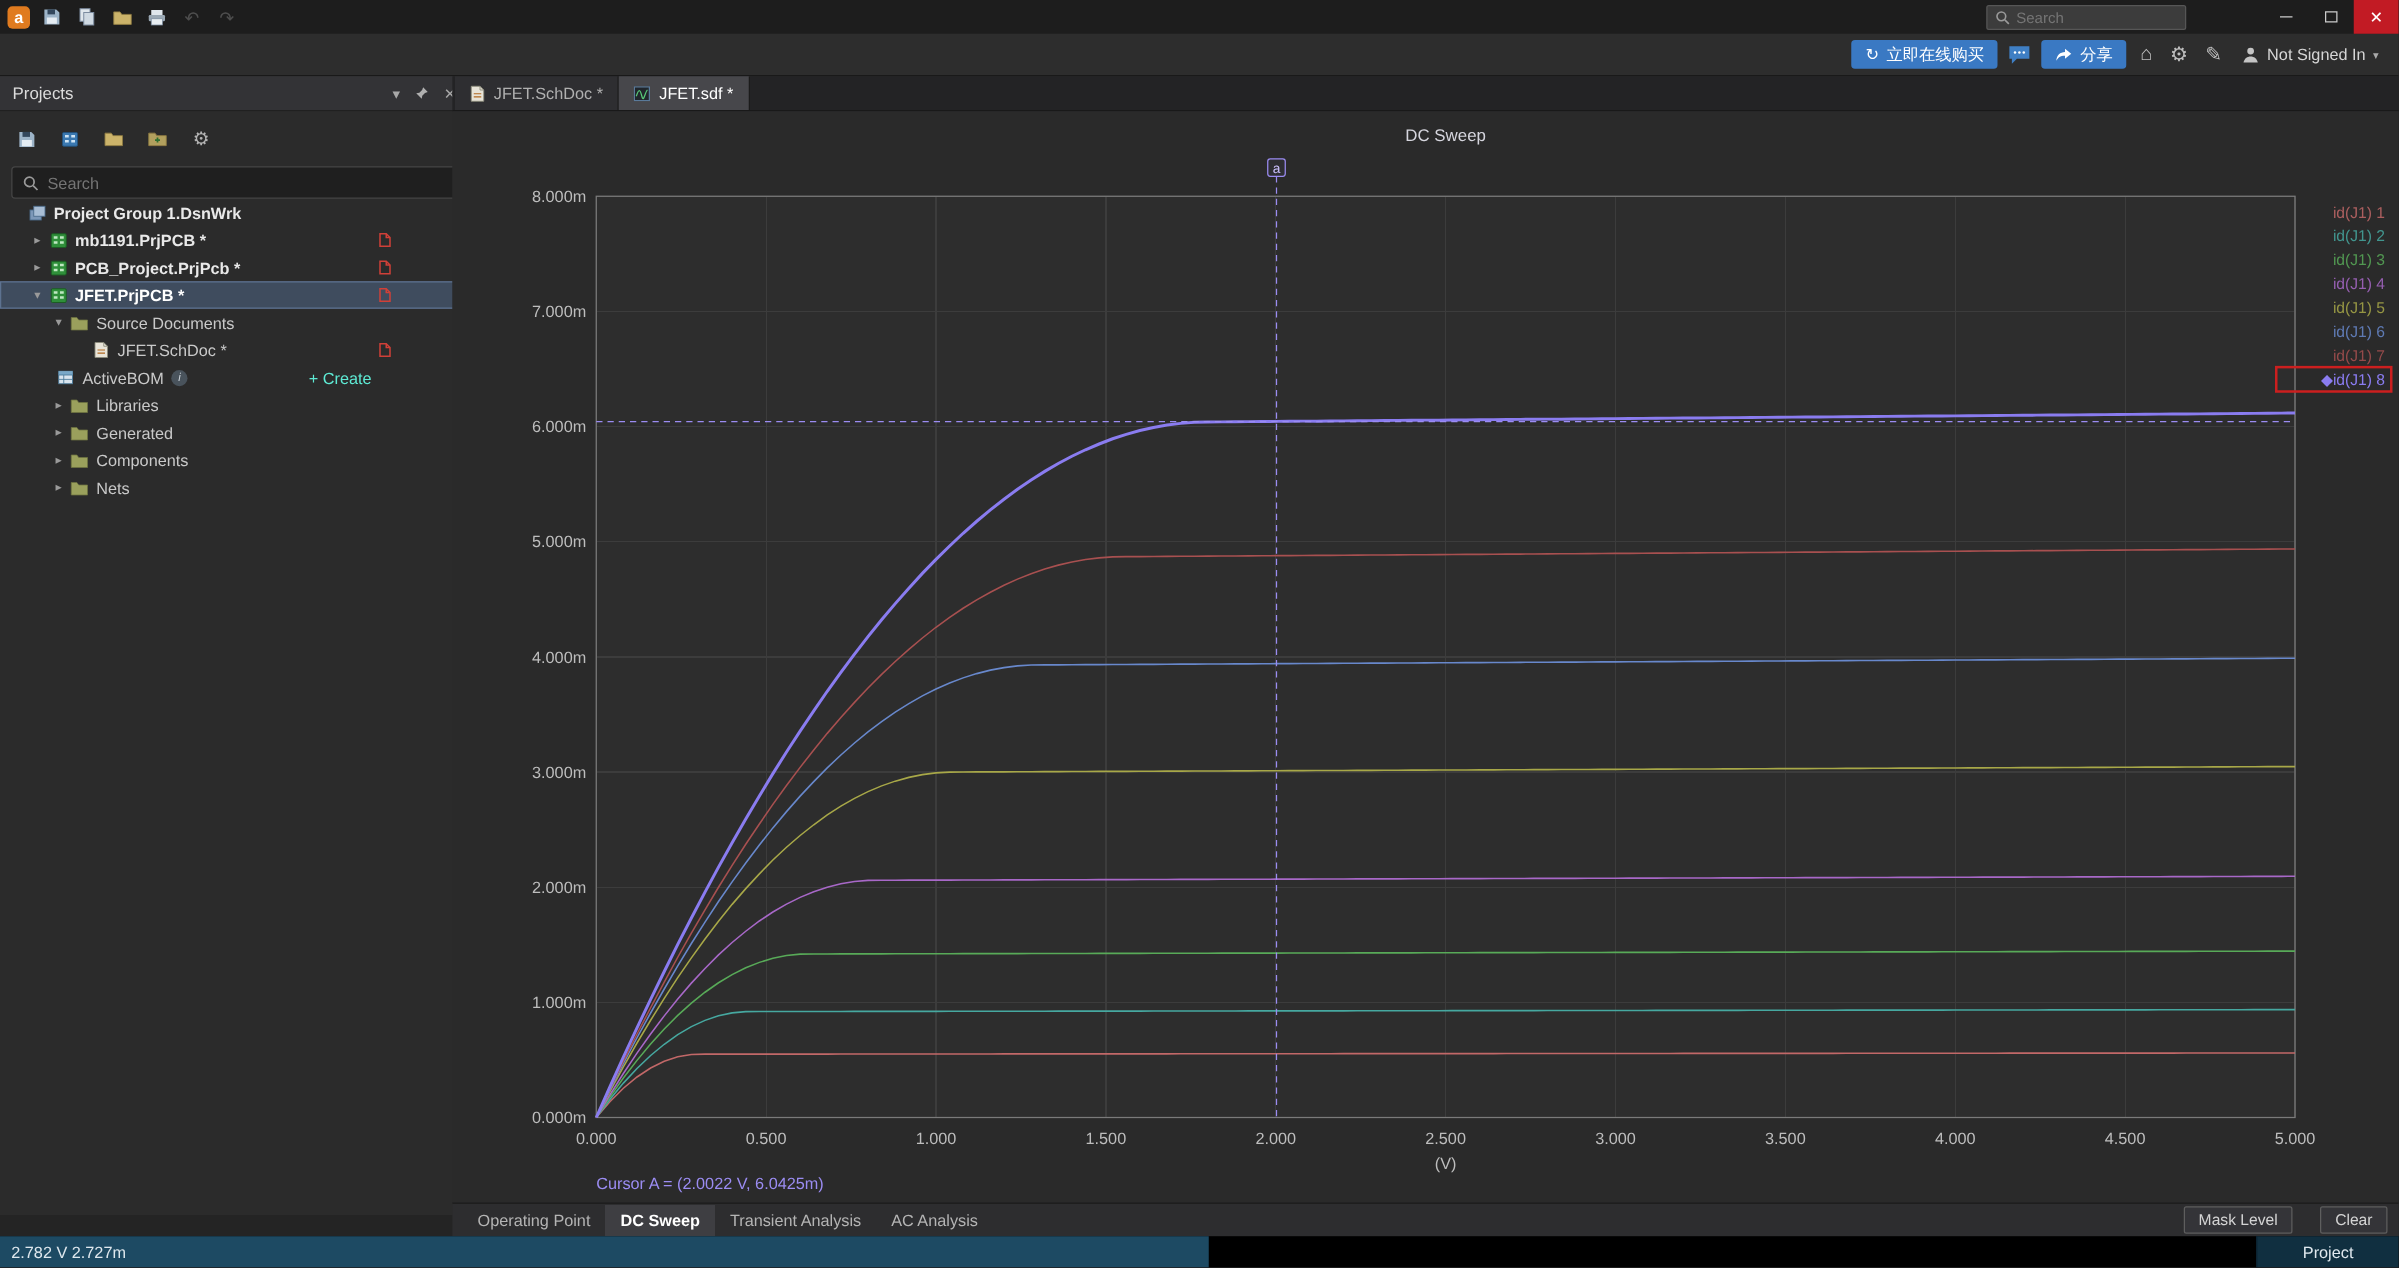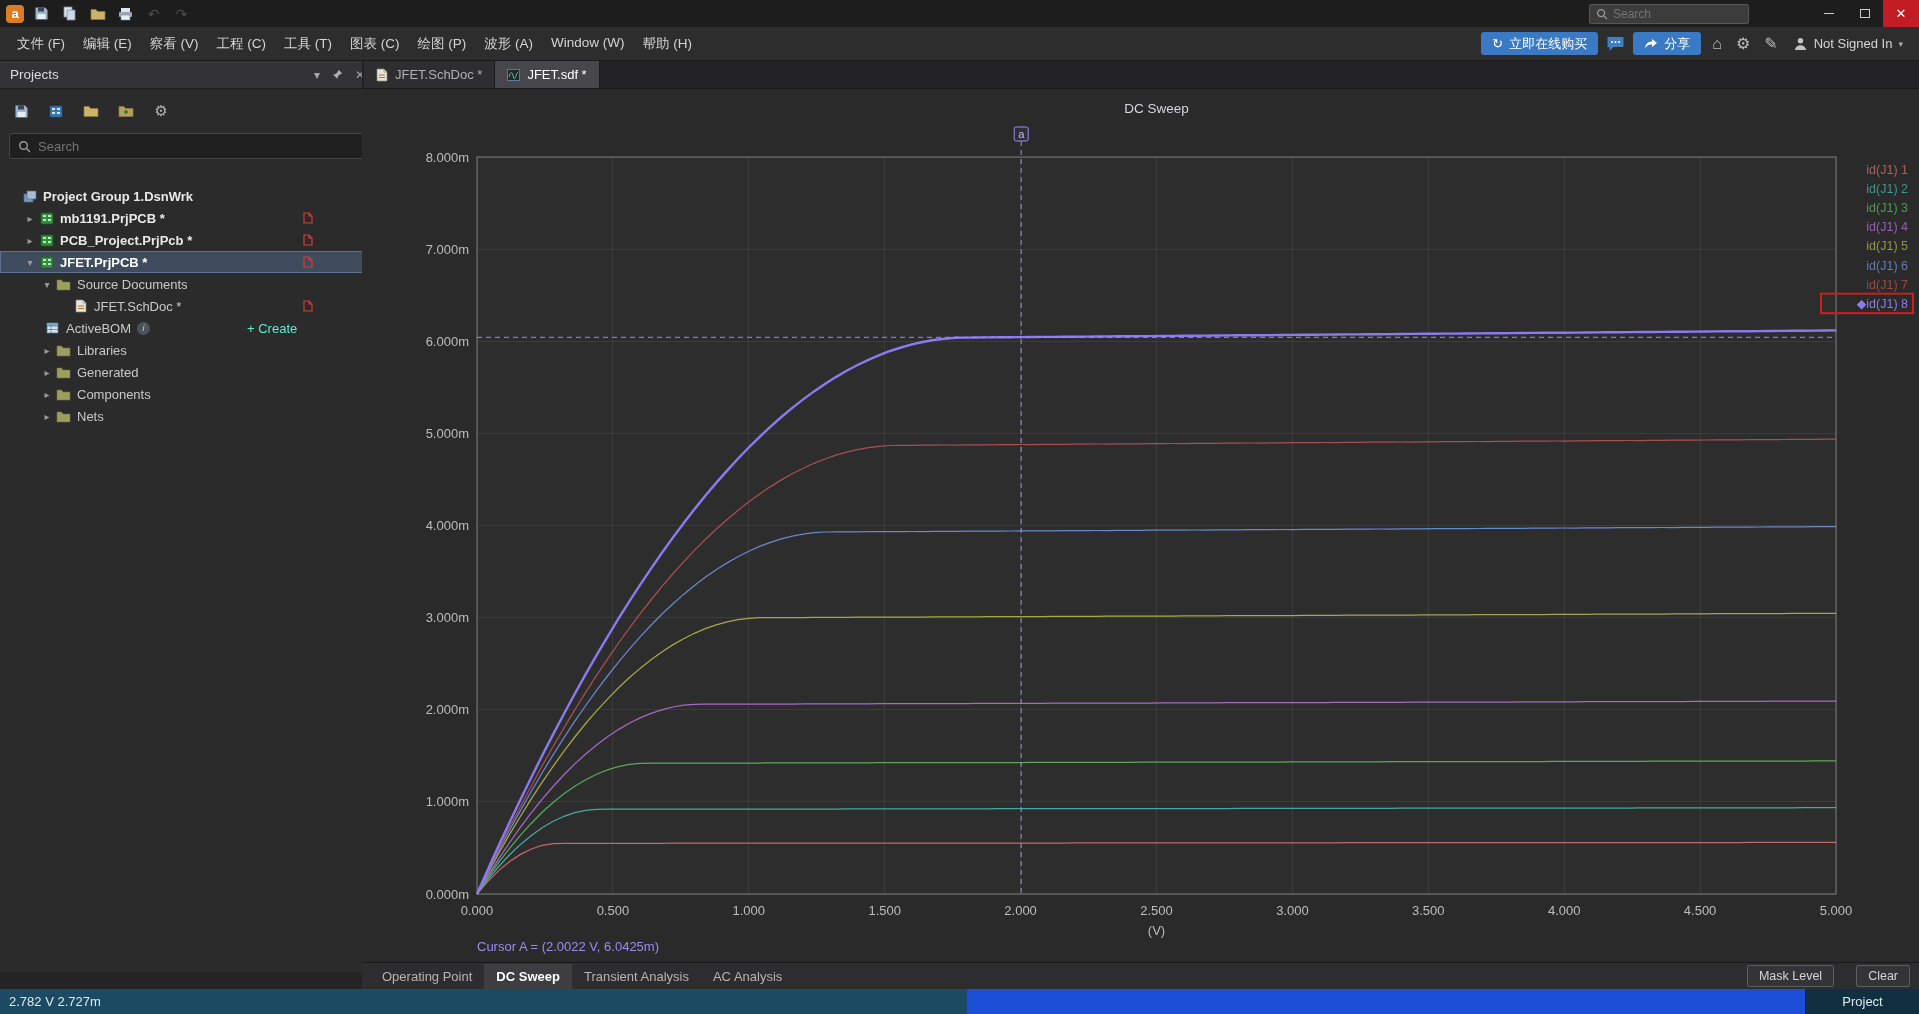--- a/index.html
+++ b/index.html
@@ -46,21 +46,21 @@
     border-right:1px solid #151515;}
   .panel-header{height:28px;background:#333336;display:flex;align-items:center;padding:0 10px;
     color:#dcdcdc;font-size:13.5px;border-bottom:1px solid #202020;}
   .ph-icons{margin-left:auto;display:flex;gap:12px;color:#a8a8a8;font-size:12px;align-items:center;}
   .panel-toolbar{display:flex;align-items:center;gap:17px;padding:14px 12px 0 12px;height:30px;}
   .pt-icon{display:flex;align-items:center;justify-content:center;width:18px;height:18px;color:#b4b4b4;font-size:15px;}
   .panel-search{margin:14px 9px 0 9px;height:26px;background:#1f1f1f;border:1px solid #454545;
     border-radius:3px;display:flex;align-items:center;gap:7px;padding:0 8px;}
   .panel-search input{flex:1;background:transparent;border:none;outline:none;color:#a8a8a8;
     font-size:13px;font-family:inherit;}
-  .tree{margin-top:26px;position:relative;}
+  .tree{position:relative;}
   .tree-row{height:22px;display:flex;align-items:center;position:relative;font-size:13px;color:#c9c9c9;
     white-space:nowrap;}
   .tree-row.selected{background:#3f4c5e;outline:1px solid #5d7290;outline-offset:-1px;}
   .tree-row.bold .tlabel{color:#e9e9e9;font-weight:bold;}
   .tree-row.selected .tlabel{color:#fff;}
   .tw{width:14px;color:#9a9a9a;font-size:10px;text-align:center;flex:none;}
   .ticon{width:19px;display:flex;justify-content:center;flex:none;}
   .tlabel{margin-left:4px;}
   .mod{position:absolute;left:303px;top:5px;line-height:0;}
   .tree-action{position:absolute;left:247px;color:#5eead4;}
@@ -82,21 +82,21 @@
   .analysisbar{position:absolute;bottom:0;left:0;right:0;height:27px;background:#2d2d2f;
     border-top:1px solid #1a1a1a;display:flex;align-items:center;padding-left:8px;}
   .an-tabs{display:flex;height:100%;align-items:center;}
   .an-tab{padding:5px 12px;font-size:13px;color:#b4b4b4;}
   .an-tab.active{color:#fff;background:#3e3e42;font-weight:bold;}
   .an-right{margin-left:auto;display:flex;gap:22px;margin-right:9px;}
   .sm-btn{border:1px solid #5e5e5e;color:#d4d4d4;font-size:12.5px;padding:3px 11px;background:#343438;
     border-radius:2px;}
 
   
-  .statusbar{position:absolute;bottom:0;left:0;right:0;height:25px;background:#1d4ed8;display:flex;
+  .statusbar{position:absolute;bottom:0;left:0;right:0;height:25px;background:#000000;display:flex;
     align-items:center;color:#dfe8ee;font-size:13px;}
   .sb-seg{position:absolute;left:0;top:0;bottom:0;width:967px;background:#1d4a63;}
   .sb-left{padding-left:9px;position:relative;z-index:1;}
   .sb-panels{margin-left:auto;width:114px;height:100%;background:#102f40;display:flex;align-items:center;
     justify-content:center;position:relative;z-index:1;border-left:1px solid #0b2432;}
 </style>
 </head>
 <body>
 
 <div class="titlebar">
@@ -144,32 +144,20 @@
         <span class="min-glyph"></span>
       </div>
     <div class="win-btn">
         <span class="max-glyph"></span>
       </div>
     <div class="win-btn close">✕</div>
   </div>
 </div>
 
 <div class="menubar">
-  <div class="menu-items">
-      <div class="menu-item">文件 (F)</div>
-      <div class="menu-item">编辑 (E)</div>
-      <div class="menu-item">察看 (V)</div>
-      <div class="menu-item">工程 (C)</div>
-      <div class="menu-item">工具 (T)</div>
-      <div class="menu-item">图表 (C)</div>
-      <div class="menu-item">绘图 (P)</div>
-      <div class="menu-item">波形 (A)</div>
-      <div class="menu-item">Window (W)</div>
-      <div class="menu-item">帮助 (H)</div>
-    </div>
   <div class="mb-right">
     <div class="blue-btn">
       <span class="buy-ic">↻</span>
       <span>立即在线购买</span>
     </div>
     <div class="chat-btn">
       <svg width="19" height="16" viewBox="0 0 18 16">
           <path d="M1 1h16v10H7l-4 4v-4H1z" fill="#3f7fc4"></path>
           <circle cx="5.5" cy="6" r="1" fill="#fff"></circle>
           <circle cx="9" cy="6" r="1" fill="#fff"></circle>

